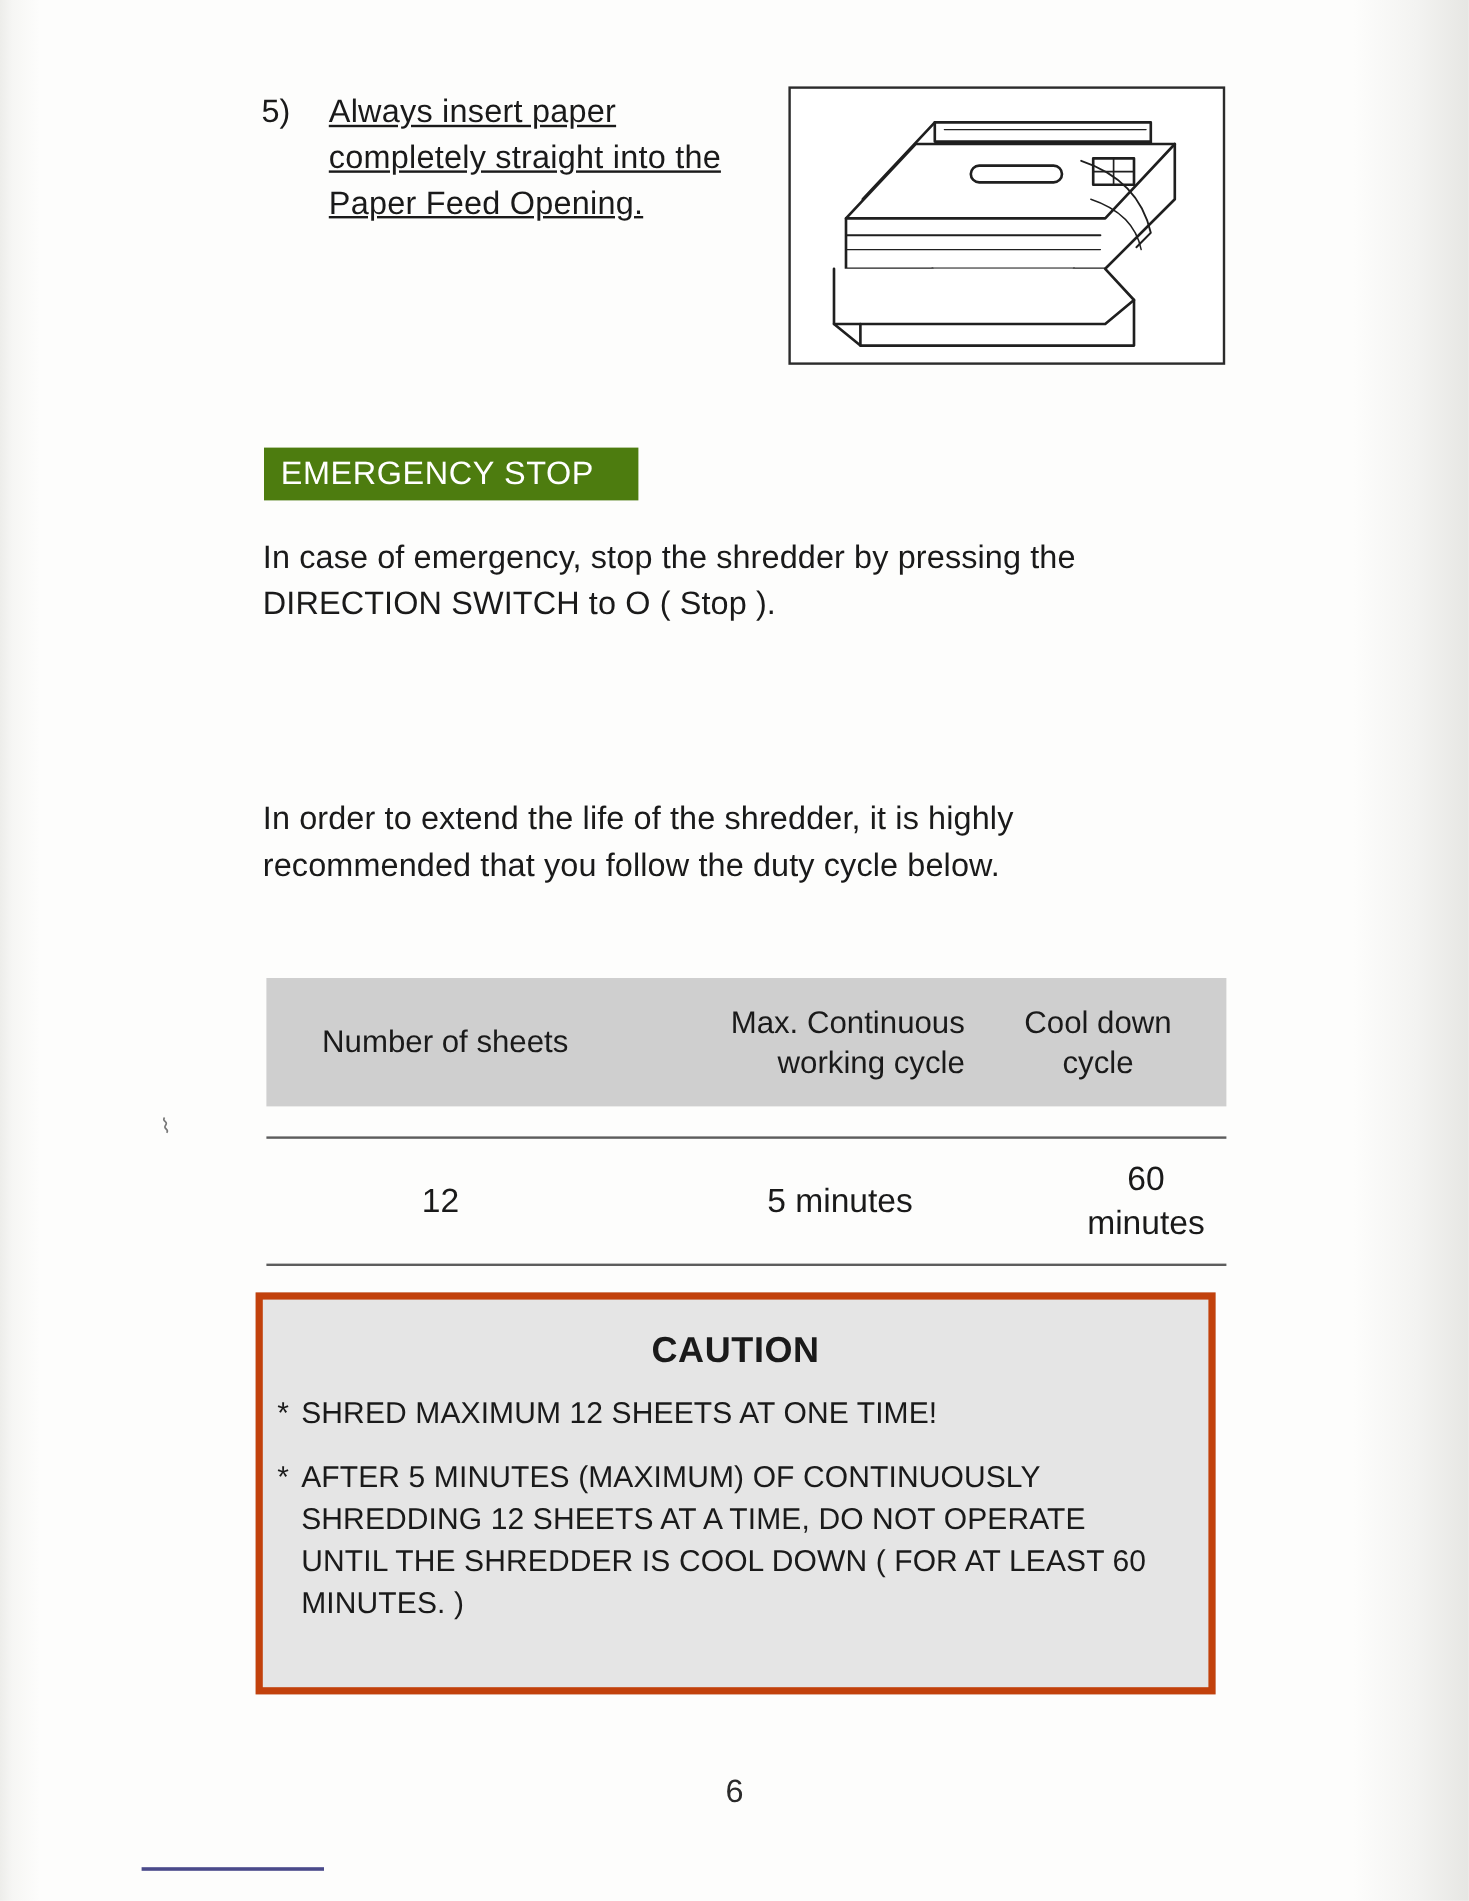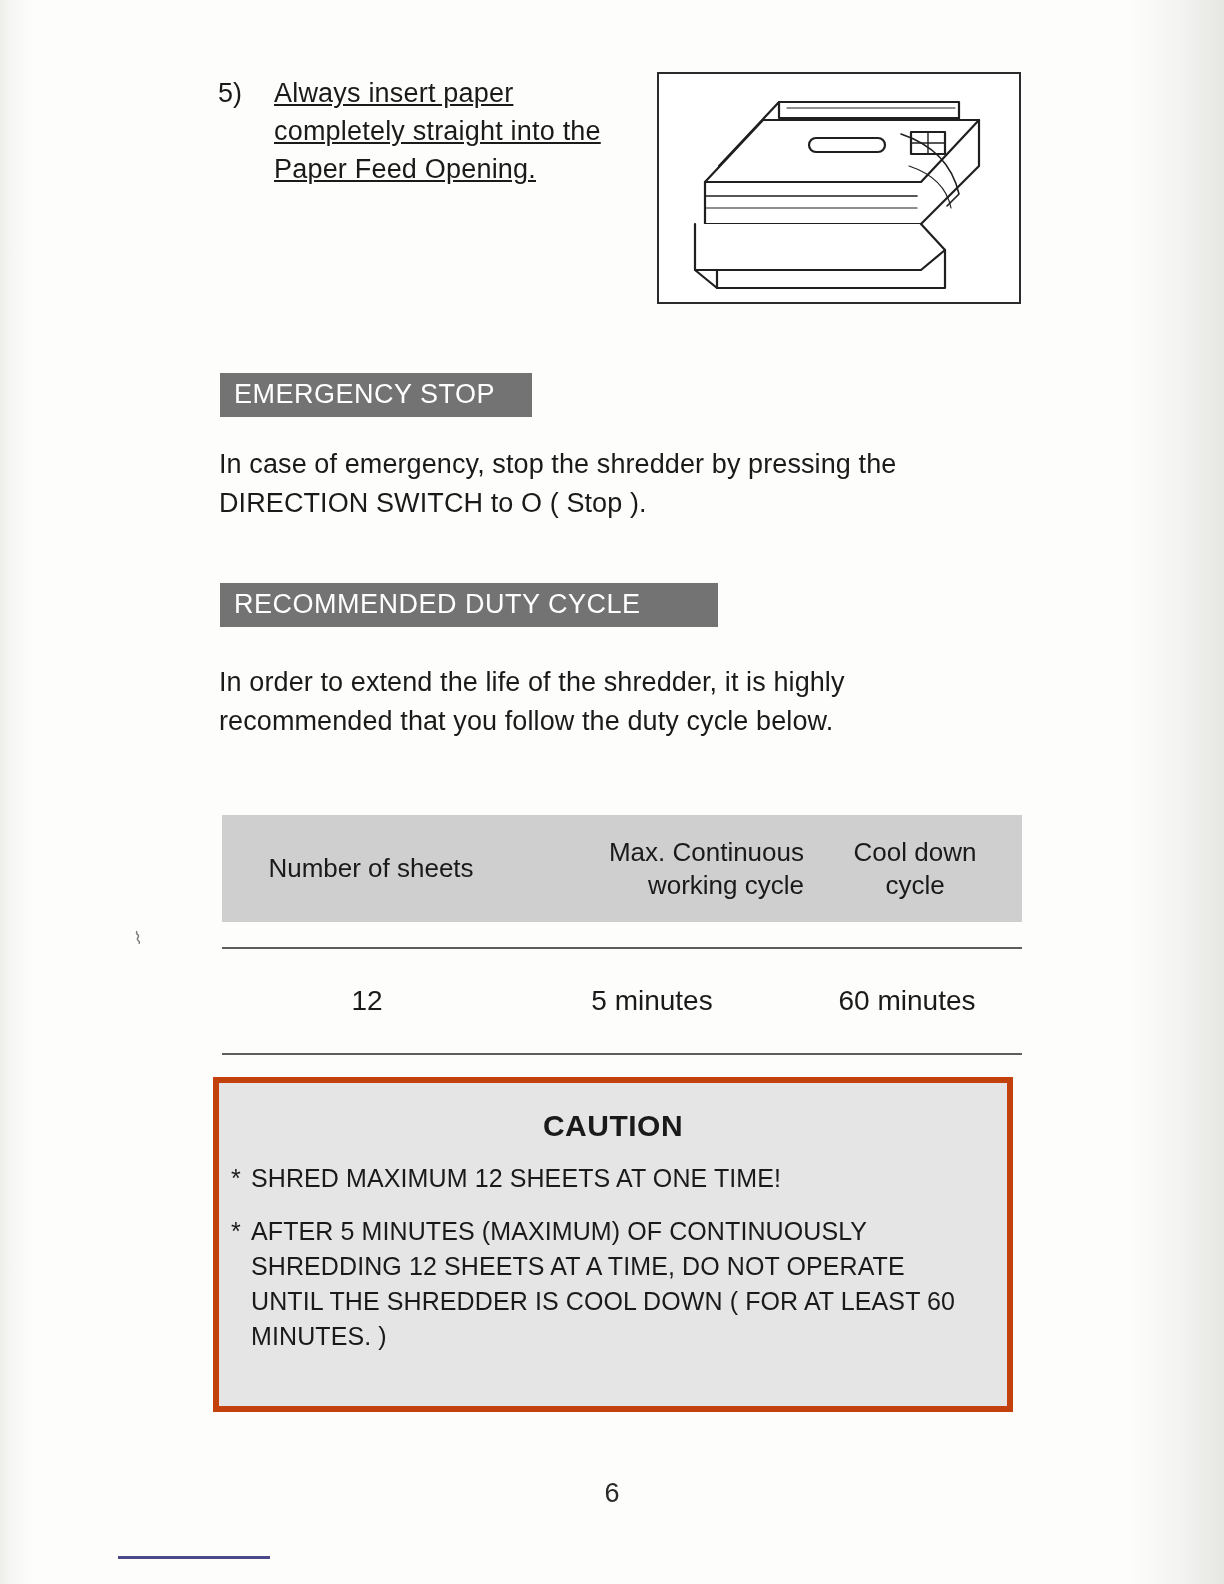--- a/index.html
+++ b/index.html
@@ -87,21 +87,21 @@
     height: 228px;
     border: 2px solid #2b2b2b;
     background: #ffffff;
     overflow: hidden;
   }
   .figure-box svg { display: block; }
 
   
   .section-head {
     position: absolute;
-    background: #737373;
+    background: #4d7c0f;
     color: #ffffff;
     font-size: 27px;
     line-height: 38px;
     padding: 2px 14px 4px 14px;
     letter-spacing: 0.5px;
     white-space: nowrap;
   }
   #head-emergency { left: 220px; top: 373px; width: 284px; }
   #head-duty { left: 220px; top: 583px; width: 470px; }
 
@@ -141,20 +141,21 @@
   .duty-rule {
     height: 2px;
     background: #5d5d5d;
     margin-top: 25px;
   }
   .duty-rule.bottom { margin-top: 0; }
   .duty-body {
     height: 104px;
     display: flex;
     align-items: center;
+    gap: 48px;
   }
   .duty-body .cell {
     font-size: 28px;
     line-height: 36px;
   }
   .db-1 { flex: 0 0 290px; text-align: center; }
   .db-2 { flex: 0 0 280px; text-align: center; }
   .db-3 { flex: 1 1 auto; text-align: center; }
 
   
@@ -266,21 +267,20 @@
 
           <path d="M242 60 Q290 76 300 120 L288 132" stroke-width="1.6"></path>
           <path d="M250 92 Q286 104 292 134" stroke-width="1.2"></path>
         </g>
       </svg>
     </div>
 
     <div class="section-head" id="head-emergency">EMERGENCY STOP</div>
     <div class="para" id="para-emergency">In case of emergency, stop the shredder by pressing the DIRECTION SWITCH to O ( Stop ).</div>
 
-    <div class="section-head" id="head-duty">RECOMMENDED DUTY CYCLE</div>
     <div class="para" id="para-duty">In order to extend the life of the shredder, it is highly recommended that you follow the duty cycle below.</div>
 
     <div class="duty-table">
       <div class="duty-header">
         <div class="cell dh-1">Number of sheets</div>
         <div class="cell dh-2">
           <div>Max. Continuous</div>
           <div>working cycle</div>
         </div>
         <div class="cell dh-3">

